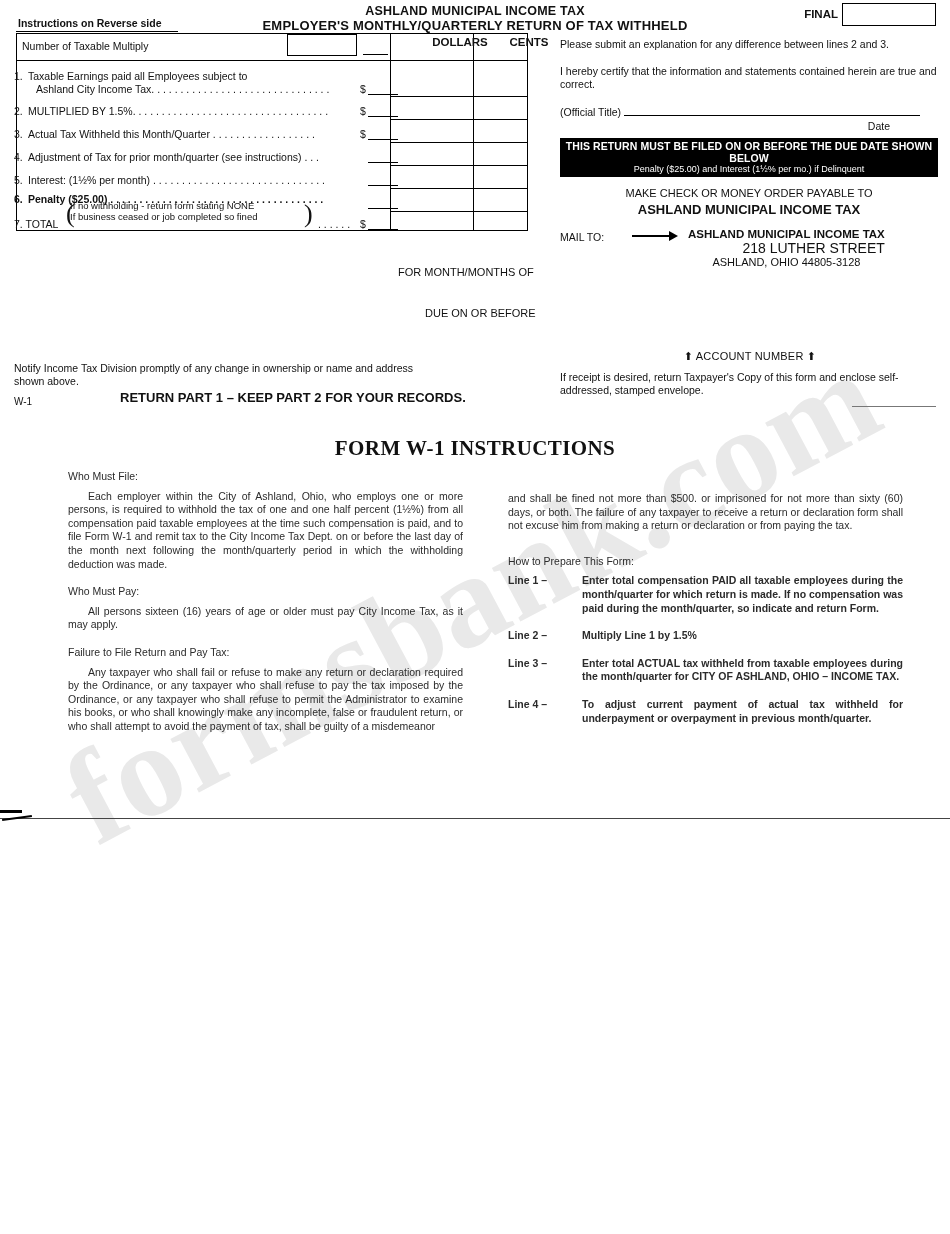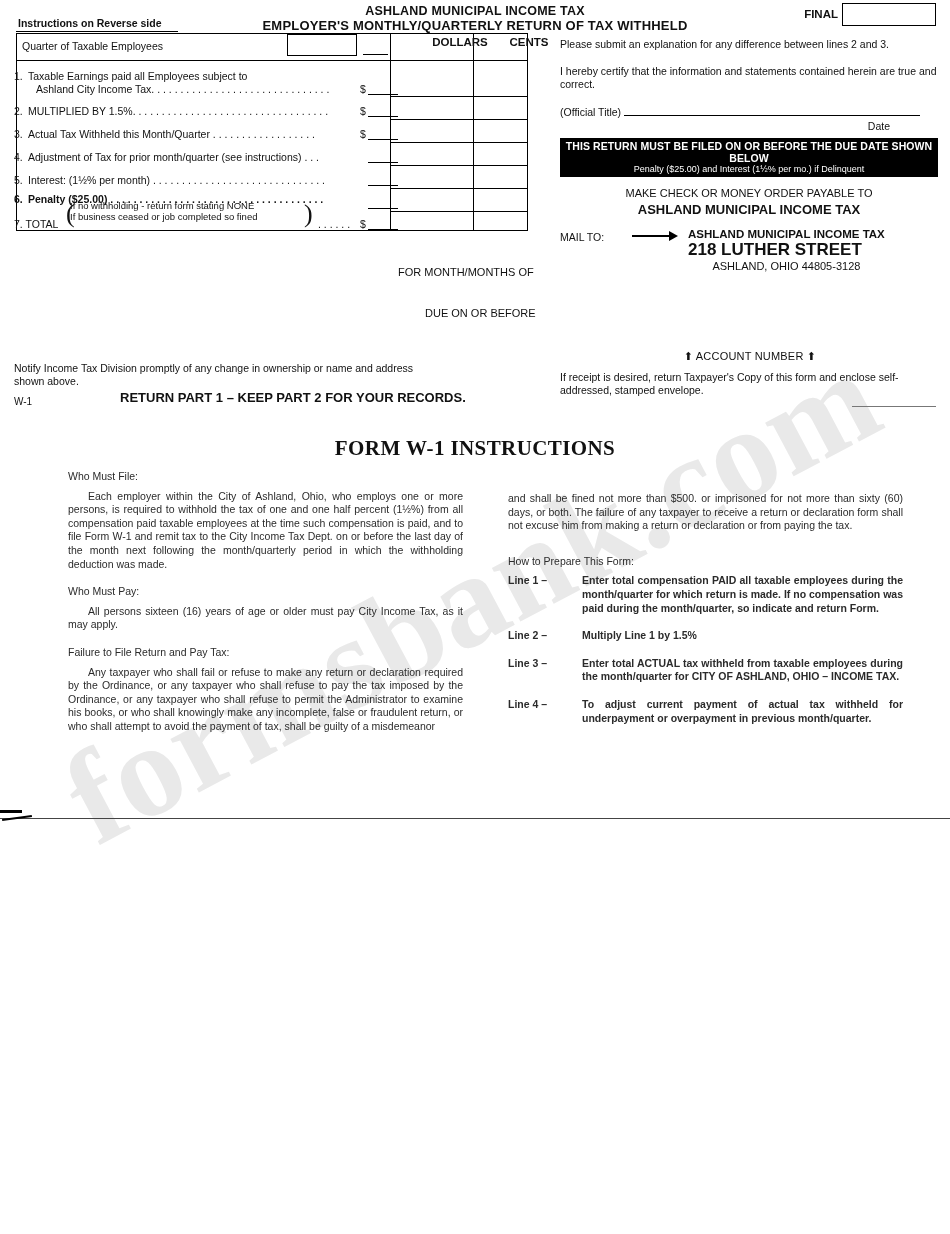--- a/index.html
+++ b/index.html
@@ -273,21 +273,21 @@
     border-top: 5px solid transparent;
     border-bottom: 5px solid transparent;
   }
   .mail-lines {
     position: absolute;
     left: 128px;
     top: -1px;
     text-align: left;
   }
   .mail-l1 { font-size: 11.5px; font-weight: bold; }
-  .mail-l2 { font-size: 17px; font-weight: bold; text-align: left;}
+  .mail-l2 { font-size: 14px; font-weight: normal; text-align: right;}
   .mail-l3 { font-size: 11px; font-weight: normal; text-align: center;}
 
   .acct-wrap {
     position: absolute;
     left: 560px;
     top: 350px;
     width: 380px;
     font-size: 10.5px;
   }
   .acct-row {
@@ -440,21 +440,21 @@
       <div class="hdr-title1">ASHLAND MUNICIPAL INCOME TAX</div>
       <div class="hdr-title2">EMPLOYER'S MONTHLY/QUARTERLY RETURN OF TAX WITHHELD</div>
       <div class="final-label">FINAL</div>
       <div class="final-box"></div>
     </div>
 
     <div class="tbl-outer"></div>
     <div class="col-dollars"></div>
     <div class="col-cents"></div>
 
-    <div class="num-emp-label">Quarter of Taxable Employees</div>
+    <div class="num-emp-label">Number of Taxable Multiply</div>
     <div class="num-emp-box"></div>
     <div class="cell-hdr dollars-hdr">DOLLARS</div>
     <div class="cell-hdr cents-hdr">CENTS</div>
     <div class="hdr-row-line" style="top:60px;"></div>
 
     <div class="short-rule" style="left:363px; top:54px; width:25px;"></div>
 
     <div class="line-item" style="top:70px;">
       <span style="display:inline-block;width:14px;">1.</span><span>Taxable Earnings paid all Employees subject to</span>
     </div>

